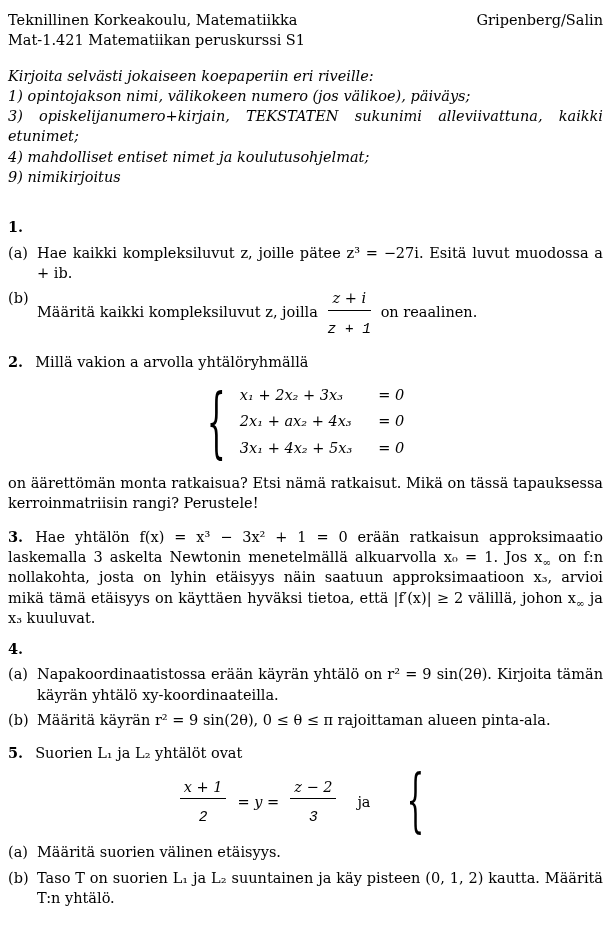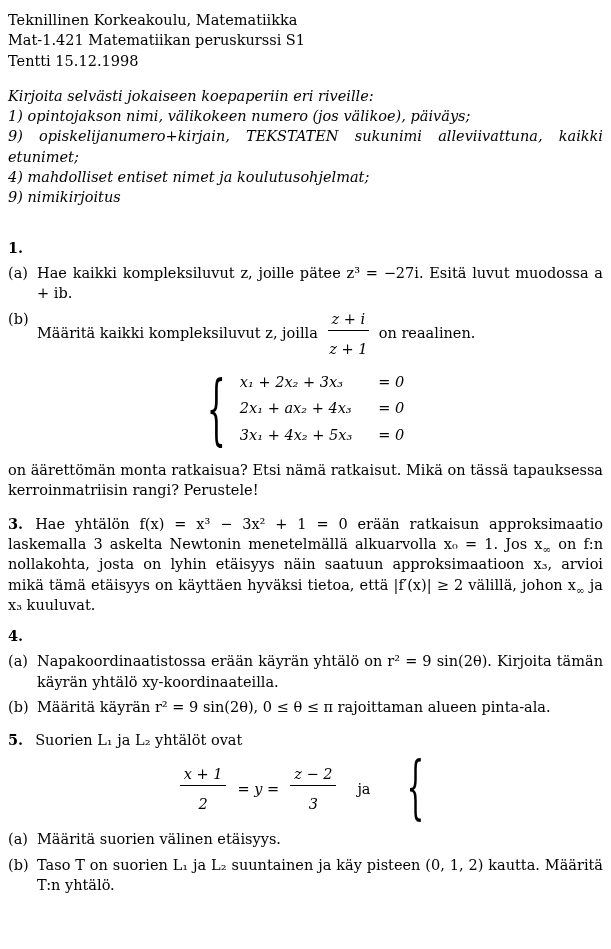--- a/index.html
+++ b/index.html
@@ -63,21 +63,21 @@
     flex-direction: column;
     text-align: center;
     vertical-align: middle;
     font-style: italic;
     margin: 0 5px;
   }
   .frac .fnum {
     border-bottom: 1px solid #000;
     padding: 0 4px 1px 4px;
   }
-  .frac .fden { padding-top: 8px; }
+  .frac .fden { padding-top: 8px; font-family: Liberation Mono, monospace; }
   .display {
     display: flex;
     justify-content: center;
     align-items: center;
     margin: 13px 0 15px 0;
   }
   .brace {
     display: inline-block;
     font-family: "DejaVu Serif", serif;
     font-size: 30px;
@@ -115,29 +115,29 @@
   }
 </style>
 </head>
 <body>
 
 <div class="page">
 
   <header>
     <div class="hrow">
       <span>Teknillinen Korkeakoulu, Matematiikka</span>
+      <span>Gripenberg/Salin</span>
     </div>
     <div>Mat-1.421 Matematiikan peruskurssi S1</div>
-    <div>Tentti 15.12.1998</div>
   </header>
 
   <section class="instructions">
     <p>Kirjoita selvästi jokaiseen koepaperiin eri riveille:</p>
     <p>1) opintojakson nimi, välikokeen numero (jos välikoe), päiväys;</p>
-    <p>9) opiskelijanumero+kirjain, TEKSTATEN sukunimi alleviivattuna, kaikki etunimet;</p>
+    <p>3) opiskelijanumero+kirjain, TEKSTATEN sukunimi alleviivattuna, kaikki etunimet;</p>
     <p>4) mahdolliset entiset nimet ja koulutusohjelmat;</p>
     <p>9) nimikirjoitus</p>
   </section>
 
   <section class="problem mt-lg">
     <div class="pnum">1.</div>
     <div class="item">
       <span class="item-label">(a)</span>
       <span class="item-body">Hae kaikki kompleksiluvut z, joille pätee z³ = −27i. Esitä luvut muodossa a + ib.</span>
     </div>
@@ -148,20 +148,21 @@
         <span class="frac">
             <span class="fnum">z + i</span>
             <span class="fden">z + 1</span>
           </span>
         <span>on reaalinen.</span>
       </span>
     </div>
   </section>
 
   <section class="problem mt-md">
+    <p class="pflow"><span class="pnum-inline">2.</span><span>Millä vakion a arvolla yhtälöryhmällä</span></p>
     <div class="display">
       <span class="brace">{</span>
       <div class="sys">
         <span>x₁ + 2x₂ + 3x₃</span>
         <span>= 0</span>
         <span>2x₁ + ax₂ + 4x₃</span>
         <span>= 0</span>
         <span>3x₁ + 4x₂ + 5x₃</span>
         <span>= 0</span>
       </div>

